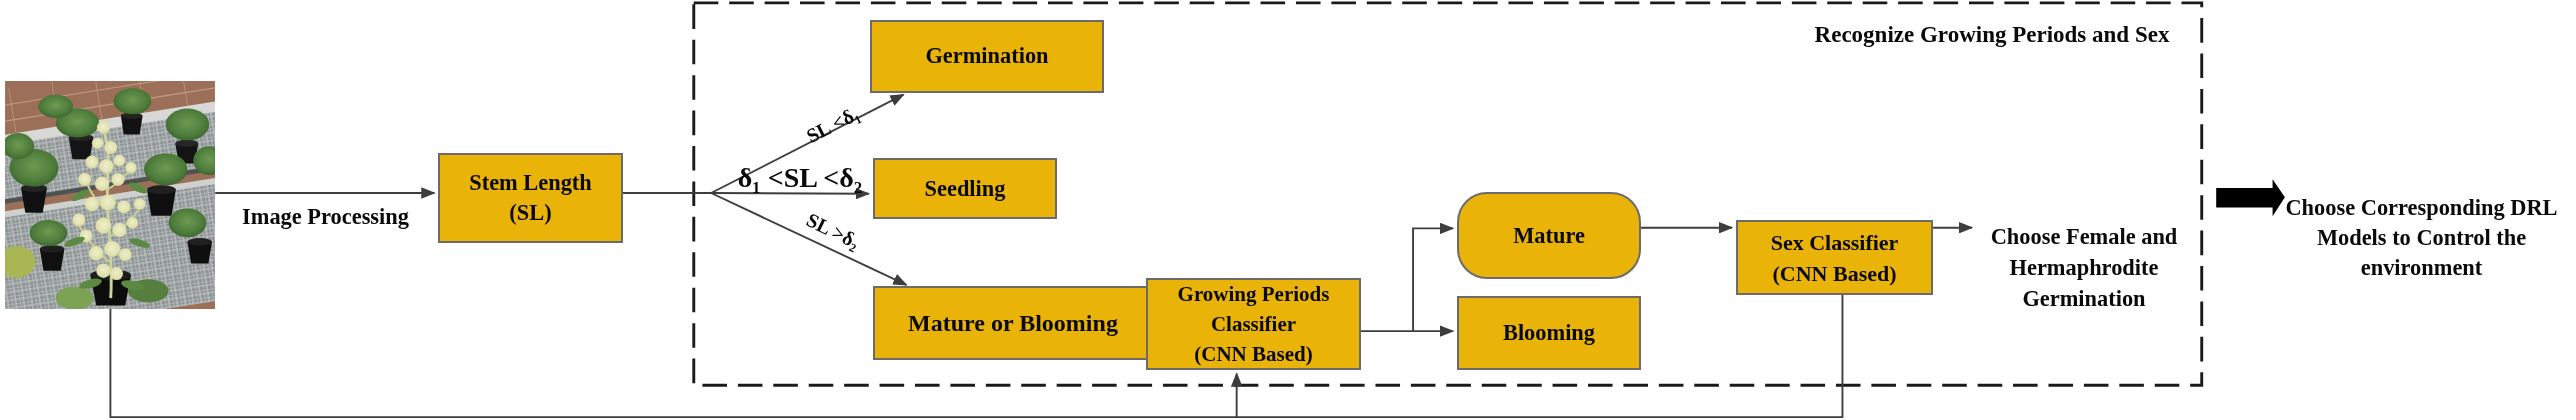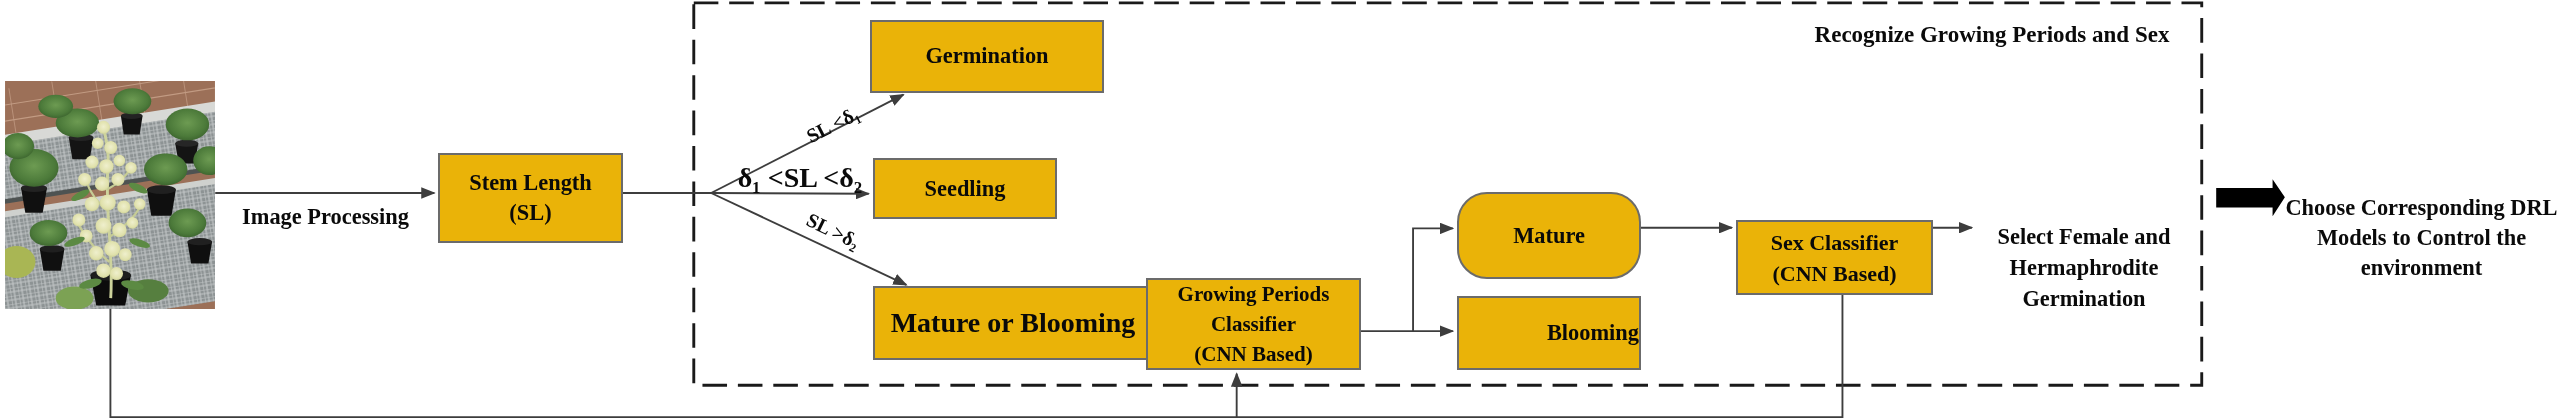--- a/index.html
+++ b/index.html
@@ -188,45 +188,45 @@
   </div>
 
   <div class="node" style="left:870px;top:19.5px;width:234px;height:73px;font-size:22.4px;">
     <span>Germination</span>
   </div>
 
   <div class="node" style="left:873px;top:158px;width:184px;height:61px;font-size:22.4px;">
     <span>Seedling</span>
   </div>
 
-  <div class="node" style="left:873px;top:286px;width:280px;height:74px;font-size:28px;">
+  <div class="node" style="left:873px;top:286px;width:280px;height:74px;font-size:24px;">
     <span>Mature or Blooming</span>
   </div>
 
   <div class="node" style="left:1146px;top:278px;width:215px;height:92px;font-size:21px;line-height:30px;">
     <span>Growing Periods</span>
     <span>Classifier</span>
     <span>(CNN Based)</span>
   </div>
 
   <div class="node" style="left:1457px;top:192px;width:184px;height:87px;font-size:22.4px;border-radius:30px;">
     <span>Mature</span>
   </div>
 
-  <div class="node" style="left:1457px;top:296px;width:184px;height:74px;font-size:22.4px;align-items:flex-end;">
+  <div class="node" style="left:1457px;top:296px;width:184px;height:74px;font-size:22.4px;">
     <span>Blooming</span>
   </div>
 
   <div class="node" style="left:1736px;top:190px;width:197px;height:75px;font-size:22px;line-height:31px;margin-top:30px;">
     <span>Sex Classifier</span>
     <span>(CNN Based)</span>
   </div>
 
   <div class="freetext" style="left:1982px;top:181px;width:204px;font-size:22.4px;line-height:31px;">
-    <span>Select Female and</span>
+    <span>Choose Female and</span>
     <span>Hermaphrodite</span>
     <span>Germination</span>
   </div>
 
   <div class="freetext" style="left:2284px;top:153px;width:275px;font-size:22.4px;line-height:30px;">
     <span>Choose Corresponding</span>
     <span>DRL Models to Control</span>
     <span>the environment</span>
   </div>
 

